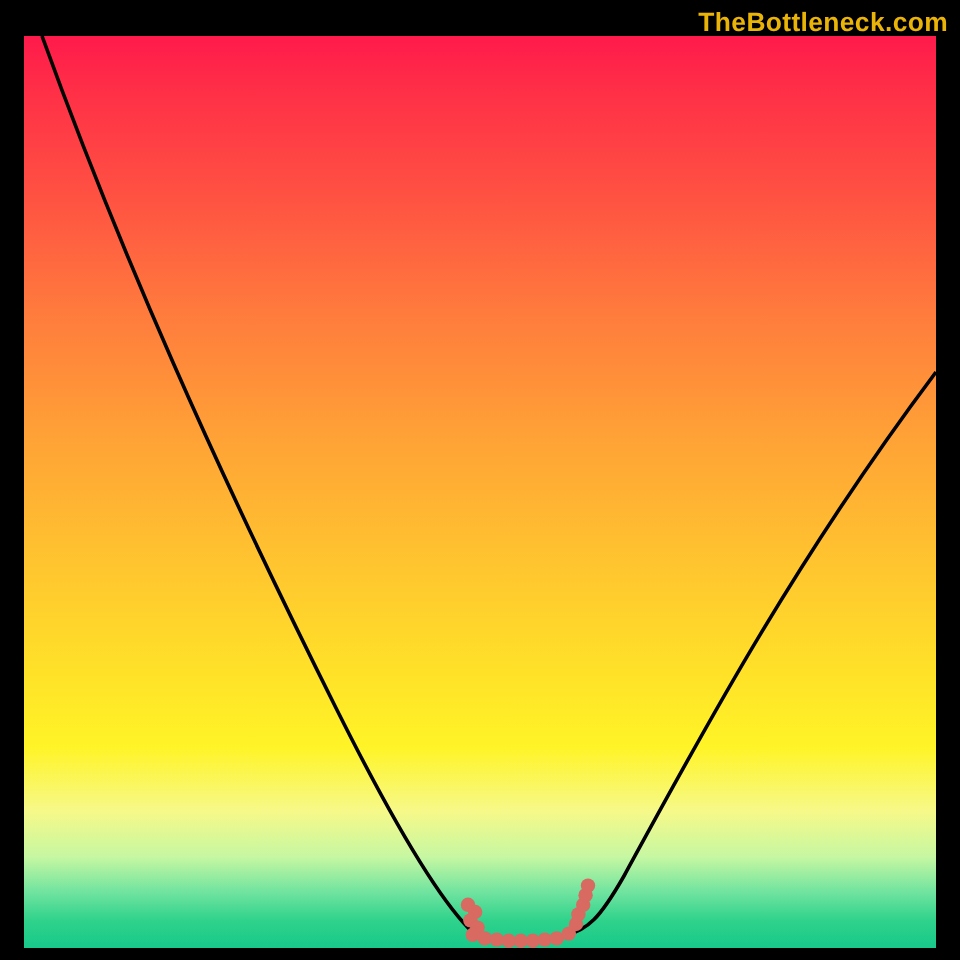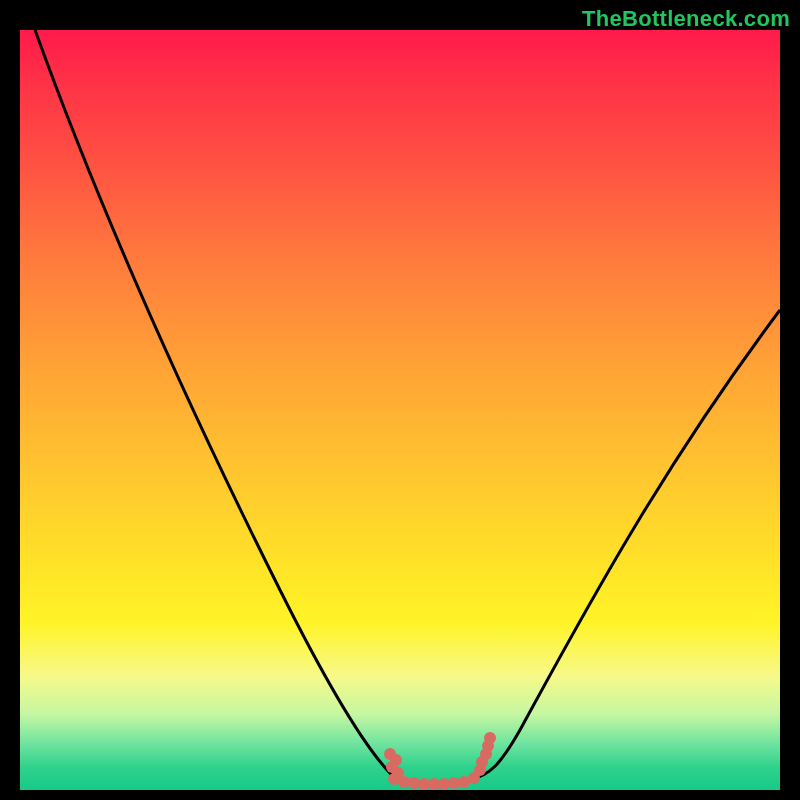--- a/index.html
+++ b/index.html
@@ -14,21 +14,21 @@
   .wrapper {
     position: relative;
     width: 800px;
     height: 800px;
     background: #000;
   }
   .watermark {
     position: absolute;
     top: 6px;
     right: 10px;
-    color: #22c55e;
+    color: #eab308;
     font-size: 22px;
     font-weight: 600;
     letter-spacing: 0.3px;
     z-index: 5;
   }
   .plot-area {
     position: absolute;
     left: 20px;
     top: 30px;
     width: 760px;

